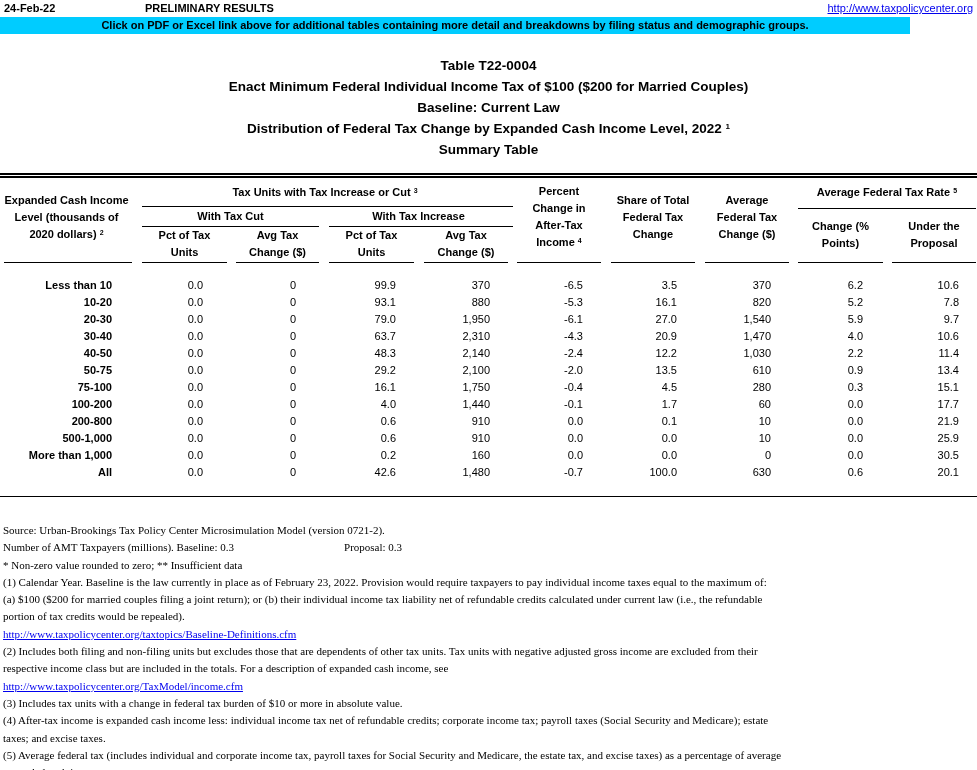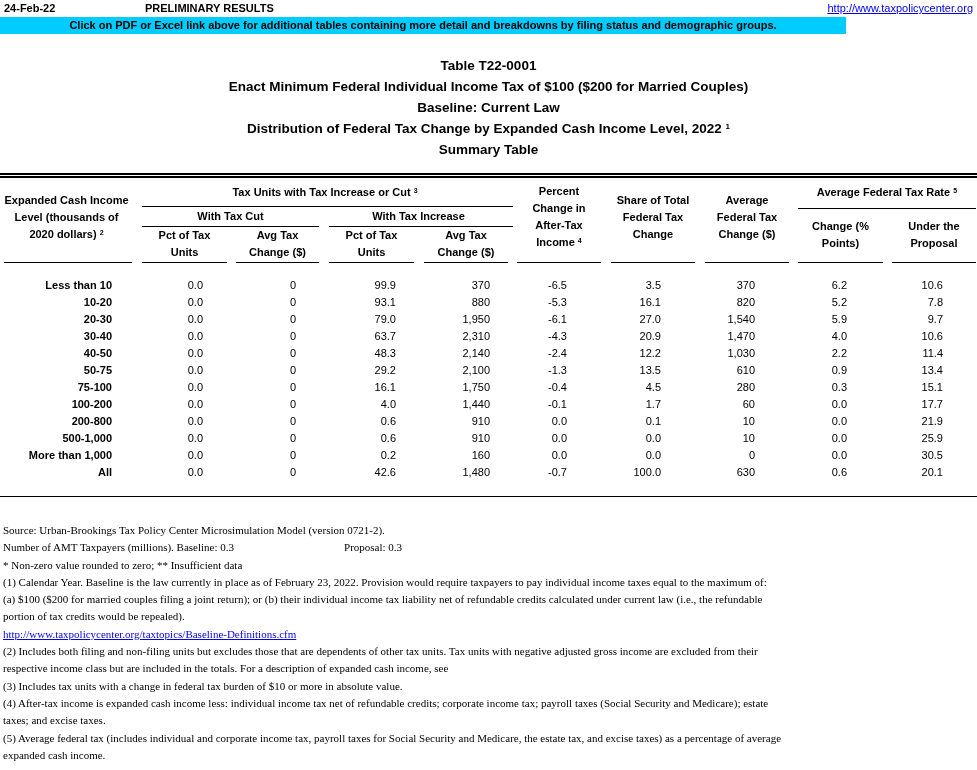--- a/index.html
+++ b/index.html
@@ -2,21 +2,21 @@
 <html><head>
 <meta charset="utf-8">
 <style>
   html, body { margin:0; padding:0; background:#fff; }
   body { width:977px; height:770px; position:relative; overflow:hidden;
          font-family:"Liberation Sans", sans-serif; color:#000; }
   .abs { position:absolute; }
   .hdr-date { left:4px; top:2px; font-size:11px; font-weight:bold; }
   .hdr-prelim { left:145px; top:2px; font-size:11px; font-weight:bold; }
   .hdr-link { right:4px; top:2px; font-size:11px; color:#0000ee; text-decoration:underline; cursor:pointer; }
-  .banner { left:0; top:17px; width:846px; height:17px; background:#00ccff;
+  .banner { left:0; top:17px; width:910px; height:17px; background:#00ccff;
             font-size:11px; font-weight:bold; text-align:center; line-height:17px; }
   .titles { left:0; top:55px; width:977px; text-align:center; font-size:13.5px; font-weight:bold; line-height:21px; }
   .titles sup { font-size:8px; vertical-align:top; position:relative; top:-2px; }
   .dbl { left:0; width:977px; height:0; border-top:2px solid #000; }
   .rule { height:0; border-top:1.5px solid #000; }
   .hcell { font-size:11px; text-align:center; line-height:17px; }
   .hcell sup { font-size:7px; vertical-align:top; position:relative; top:-2px; }
   .bold { font-weight:bold; }
   table.data { position:absolute; left:0; top:277px; border-collapse:collapse; font-size:11px; }
   table.data td { height:17px; padding:0; line-height:17px; text-align:right; }
@@ -27,21 +27,21 @@
 </style>
 </head>
 <body>
 
 <div class="abs hdr-date">24-Feb-22</div>
 <div class="abs hdr-prelim">PRELIMINARY RESULTS</div>
 <a class="abs hdr-link">http://www.taxpolicycenter.org</a>
 <div class="abs banner">Click on PDF or Excel link above for additional tables containing more detail and breakdowns by filing status and demographic groups.</div>
 
 <div class="abs titles">
-  <div>Table T22-0001</div>
+  <div>Table T22-0004</div>
   <div>Enact Minimum Federal Individual Income Tax of $100 ($200 for Married Couples)</div>
   <div>Baseline: Current Law</div>
   <div><span>Distribution of Federal Tax Change by Expanded Cash Income Level, 2022</span> <sup>1</sup></div>
   <div>Summary Table</div>
 </div>
 
 <div class="abs dbl" style="top:173px;"></div>
 <div class="abs dbl" style="top:176px;"></div>
 
 <div class="abs hcell bold" style="left:0; top:192px; width:133px;">
@@ -130,21 +130,21 @@
         <td style="width: 94px;">370</td>
         <td style="width: 92px;">6.2</td>
         <td style="width: 96px;">10.6</td>
       </tr>
       <tr>
         <td class="lbl" style="width: 112px;">10-20</td>
         <td style="width: 91px;">0.0</td>
         <td style="width: 93px;">0</td>
         <td style="width: 100px;">93.1</td>
         <td style="width: 94px;">880</td>
-        <td style="width: 77px;">-5.3</td>
+        <td style="width: 77px; padding-left: 16px;">-5.3</td>
         <td style="width: 94px;">16.1</td>
         <td style="width: 94px;">820</td>
         <td style="width: 92px; margin-top: 42px;">5.2</td>
         <td style="width: 96px; margin-top: 10px;">7.8</td>
       </tr>
       <tr>
         <td class="lbl" style="width: 112px;">20-30</td>
         <td style="width: 91px;">0.0</td>
         <td style="width: 93px;">0</td>
         <td style="width: 100px;">79.0</td>
@@ -178,21 +178,21 @@
         <td style="width: 94px;">1,030</td>
         <td style="width: 92px;">2.2</td>
         <td style="width: 96px;">11.4</td>
       </tr>
       <tr>
         <td class="lbl" style="width: 112px;">50-75</td>
         <td style="width: 91px;">0.0</td>
         <td style="width: 93px;">0</td>
         <td style="width: 100px;">29.2</td>
         <td style="width: 94px;">2,100</td>
-        <td style="width: 77px;">-1.3</td>
+        <td style="width: 77px;">-2.0</td>
         <td style="width: 94px;">13.5</td>
         <td style="width: 94px;">610</td>
         <td style="width: 92px;">0.9</td>
         <td style="width: 96px;">13.4</td>
       </tr>
       <tr>
         <td class="lbl" style="width: 112px;">75-100</td>
         <td style="width: 91px;">0.0</td>
         <td style="width: 93px;">0</td>
         <td style="width: 100px;">16.1</td>
@@ -271,18 +271,19 @@
 <div class="abs notes">
   <div>Source: Urban-Brookings Tax Policy Center Microsimulation Model (version 0721-2).</div>
   <div><span>Number of AMT Taxpayers (millions).  Baseline: 0.3</span><span style="display:inline-block; width:110px;"></span><span>Proposal: 0.3</span></div>
   <div>* Non-zero value rounded to zero; ** Insufficient data</div>
   <div>(1) Calendar Year. Baseline is the law currently in place as of February 23, 2022. Provision would require taxpayers to pay individual income taxes equal to the maximum of:</div>
   <div>(a) $100 ($200 for married couples filing a joint return); or (b) their individual income tax liability net of refundable credits calculated under current law (i.e., the refundable</div>
   <div>portion of tax credits would be repealed).</div>
   <div><a>http://www.taxpolicycenter.org/taxtopics/Baseline-Definitions.cfm</a></div>
   <div>(2) Includes both filing and non-filing units but excludes those that are dependents of other tax units. Tax units with negative adjusted gross income are excluded from their</div>
   <div>respective income class but are included in the totals. For a description of expanded cash income, see</div>
+  <div><a>http://www.taxpolicycenter.org/TaxModel/income.cfm</a></div>
   <div>(3) Includes tax units with a change in federal tax burden of $10 or more in absolute value.</div>
   <div>(4) After-tax income is expanded cash income less: individual income tax net of refundable credits; corporate income tax; payroll taxes (Social Security and Medicare); estate</div>
   <div>taxes; and excise taxes.</div>
   <div>(5) Average federal tax (includes individual and corporate income tax, payroll taxes for Social Security and Medicare, the estate tax, and excise taxes) as a percentage of average</div>
   <div>expanded cash income.</div>
 </div>
 
 </body></html>

